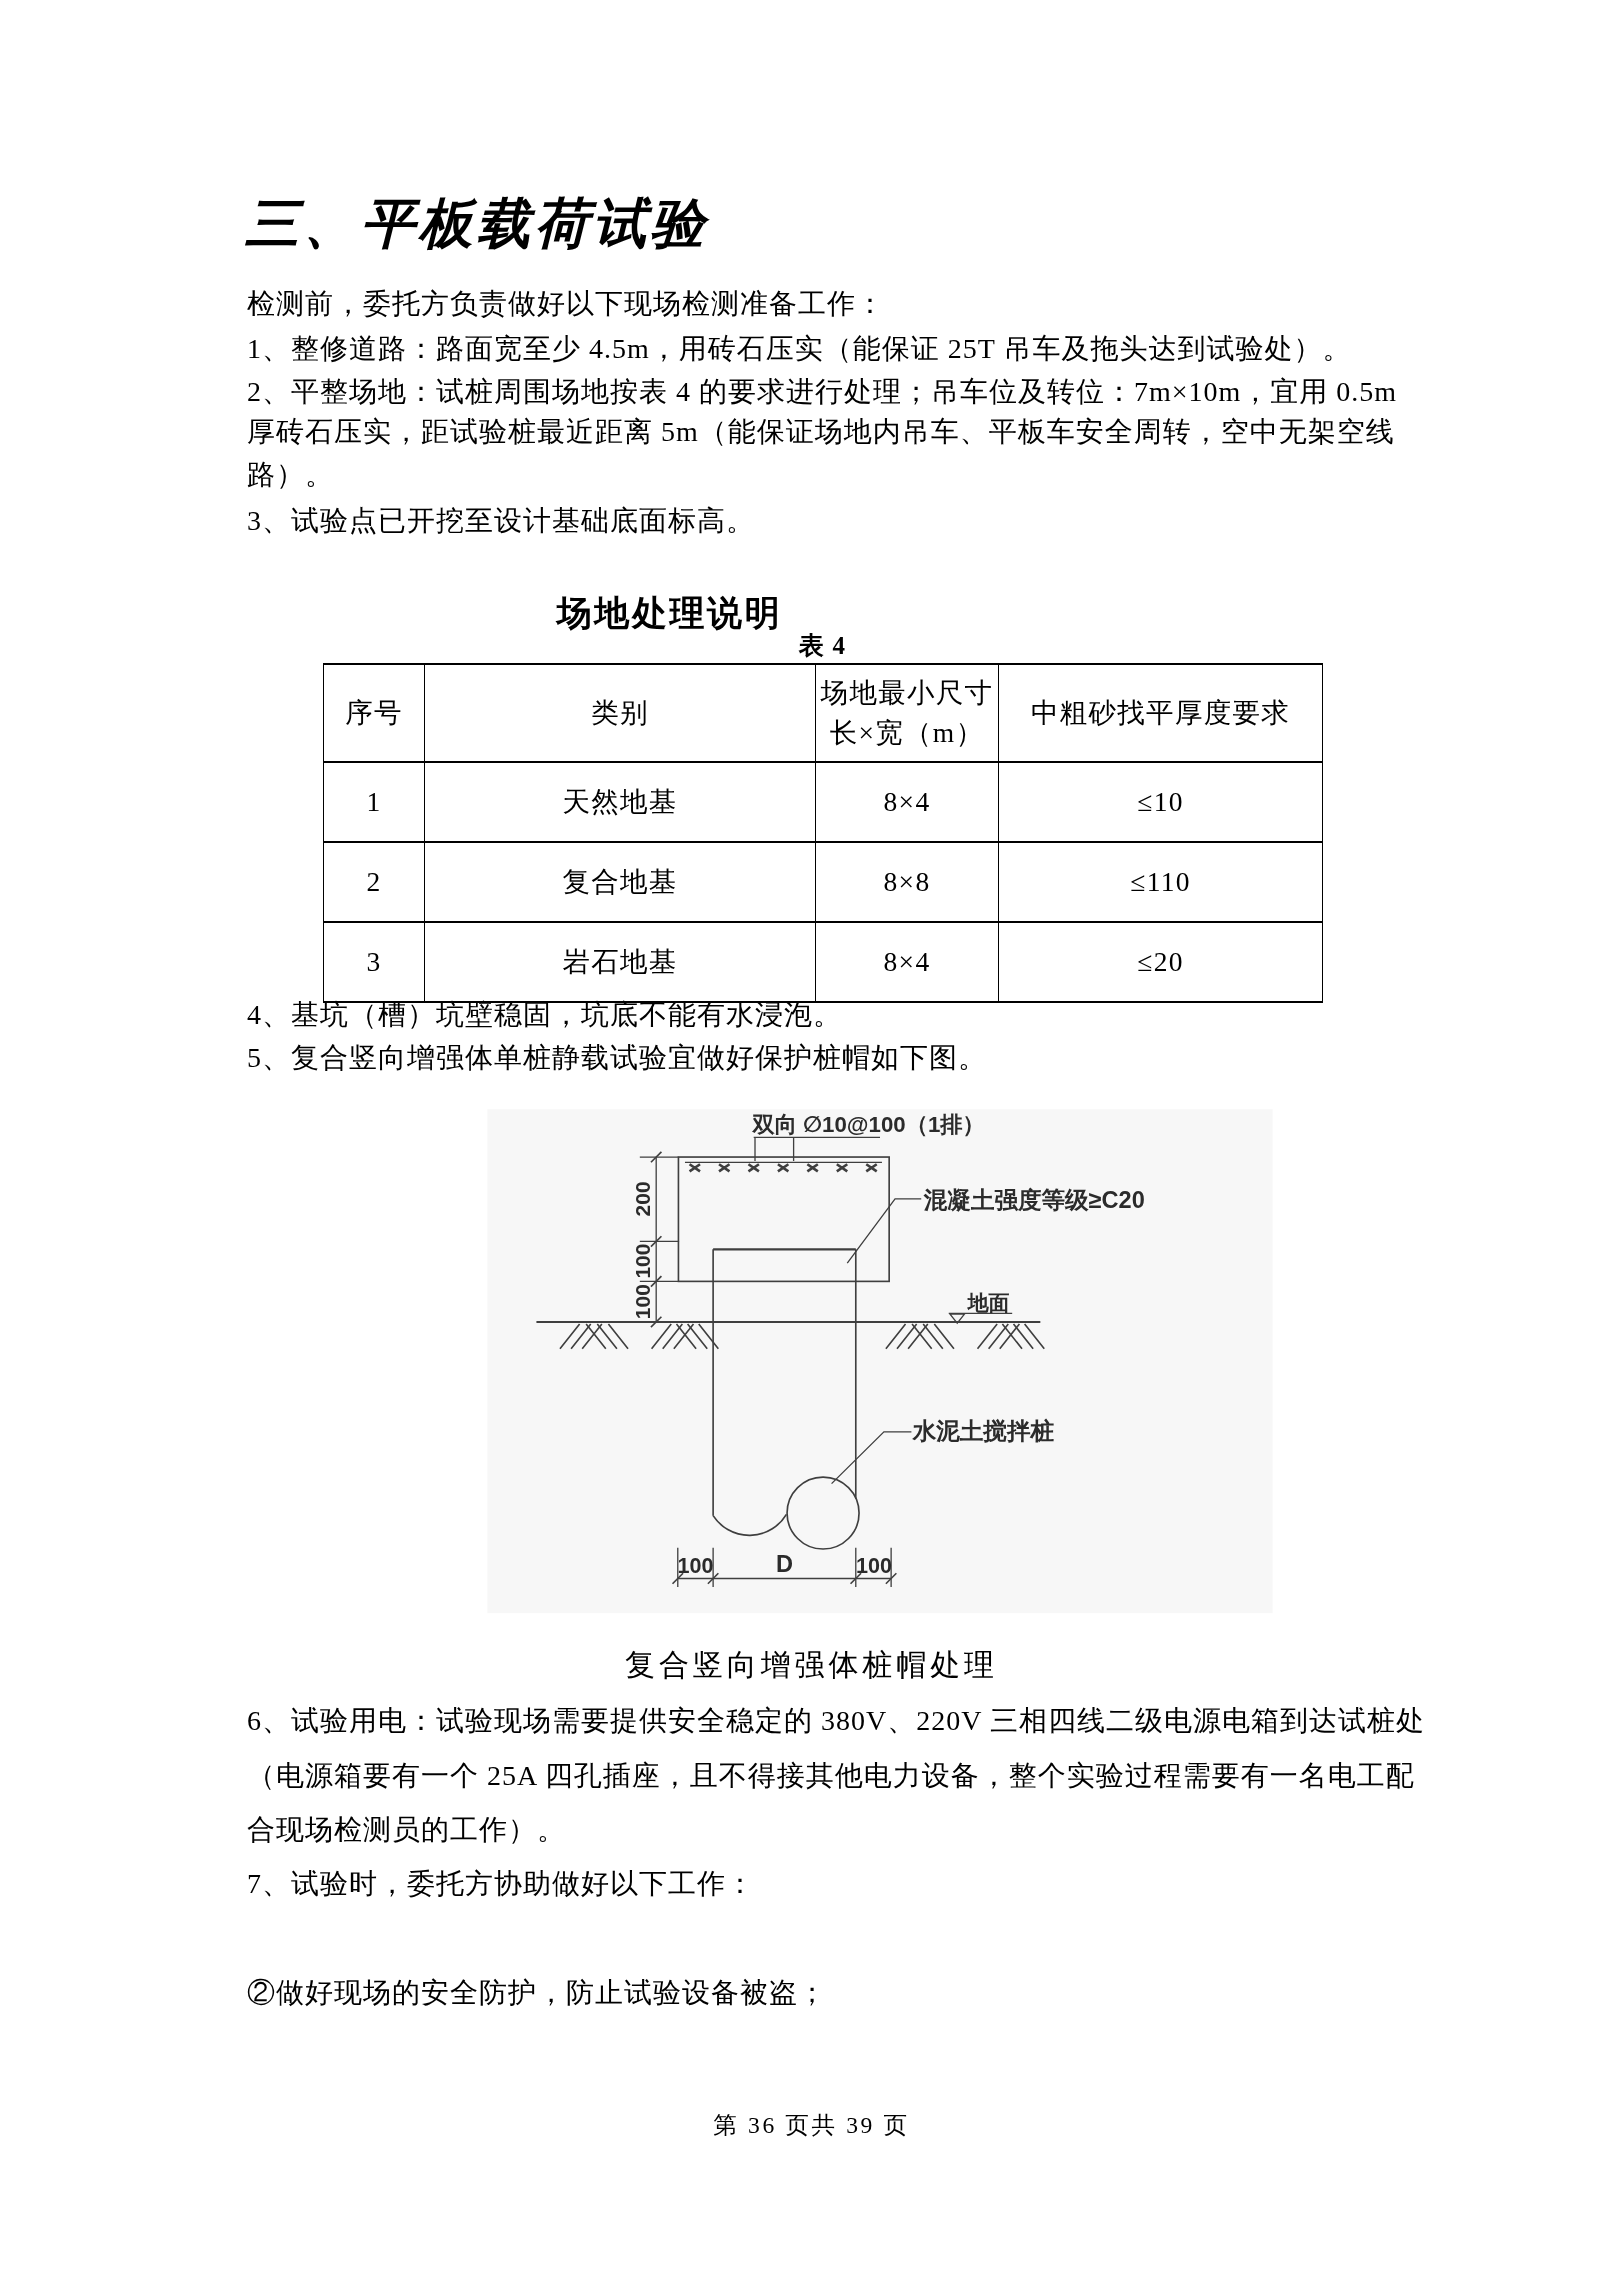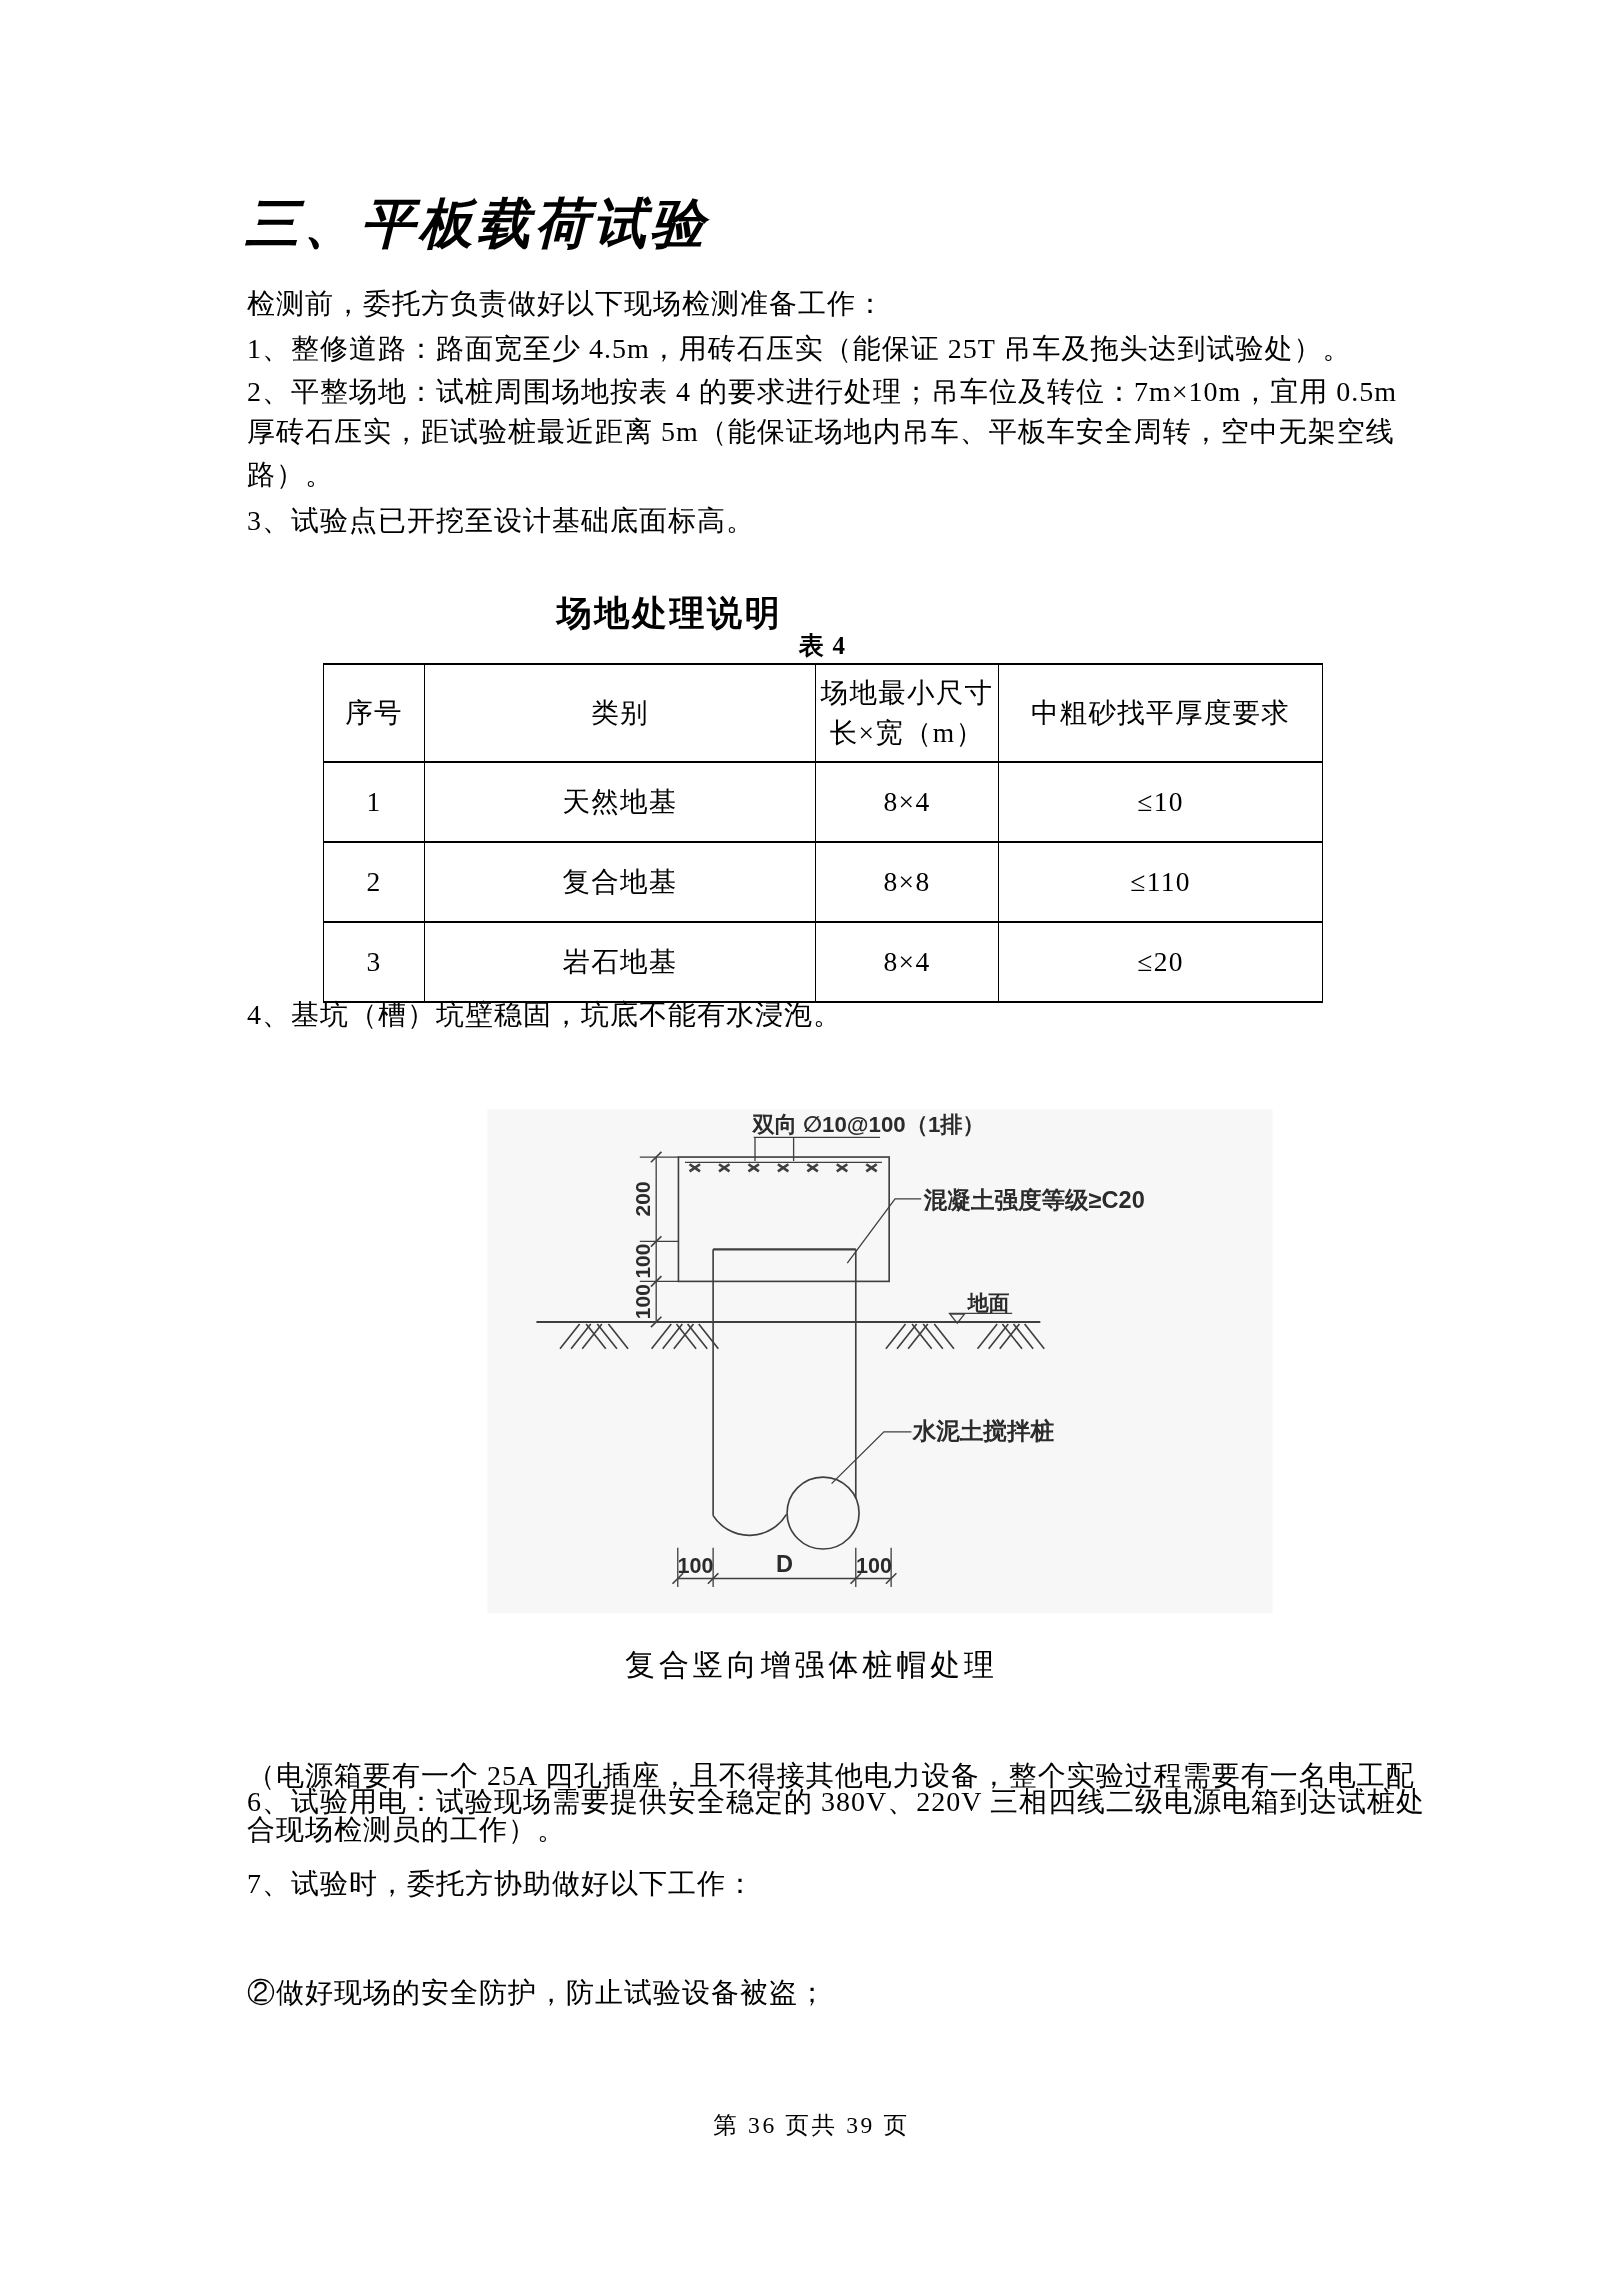--- a/index.html
+++ b/index.html
@@ -109,20 +109,21 @@
       <tr>
         <td>3</td>
         <td>岩石地基</td>
         <td>8×4</td>
         <td>≤20</td>
       </tr>
     </tbody>
   </table>
 
   <div class="line" style="top:993px">4、基坑（槽）坑壁稳固，坑底不能有水浸泡。</div>
+  <div class="line" style="top:1036px">5、复合竖向增强体单桩静载试验宜做好保护桩帽如下图。</div>
 
   <svg class="diagram" width="792" height="517" viewBox="740 1690 1210 790">
     <defs>
       <g id="hatchL">
           <path d="M0 0 L-30 38 M17 0 L-13 38 M34 0 L4 38"></path>
         </g>
       <g id="hatchR">
           <path d="M0 0 L30 38 M-17 0 L13 38 M-34 0 L-4 38"></path>
         </g>
     </defs>
@@ -188,21 +189,21 @@
       <path d="M1300 2420 L1316 2404"></path>
       <path d="M1354 2420 L1370 2404"></path>
     </g>
     <text x="1063" y="2404" font-size="33" text-anchor="middle">100</text>
     <text x="1199" y="2402" font-size="36" text-anchor="middle">D</text>
     <text x="1336" y="2404" font-size="33" text-anchor="middle">100</text>
   </svg>
 
   <div class="diagram-caption">复合竖向增强体桩帽处理</div>
 
-  <div class="line" style="top:1780px">6、试验用电：试验现场需要提供安全稳定的 380V、220V 三相四线二级电源电箱到达试桩处</div>
+  <div class="line" style="top:1699px">6、试验用电：试验现场需要提供安全稳定的 380V、220V 三相四线二级电源电箱到达试桩处</div>
   <div class="line" style="top:1754px">（电源箱要有一个 25A 四孔插座，且不得接其他电力设备，整个实验过程需要有一名电工配</div>
   <div class="line" style="top:1808px">合现场检测员的工作）。</div>
   <div class="line" style="top:1862px">7、试验时，委托方协助做好以下工作：</div>
   <div class="line" style="top:1971px">②做好现场的安全防护，防止试验设备被盗；</div>
 
   <div class="footer">第 36 页共 39 页</div>
 
 </div>
 
 

